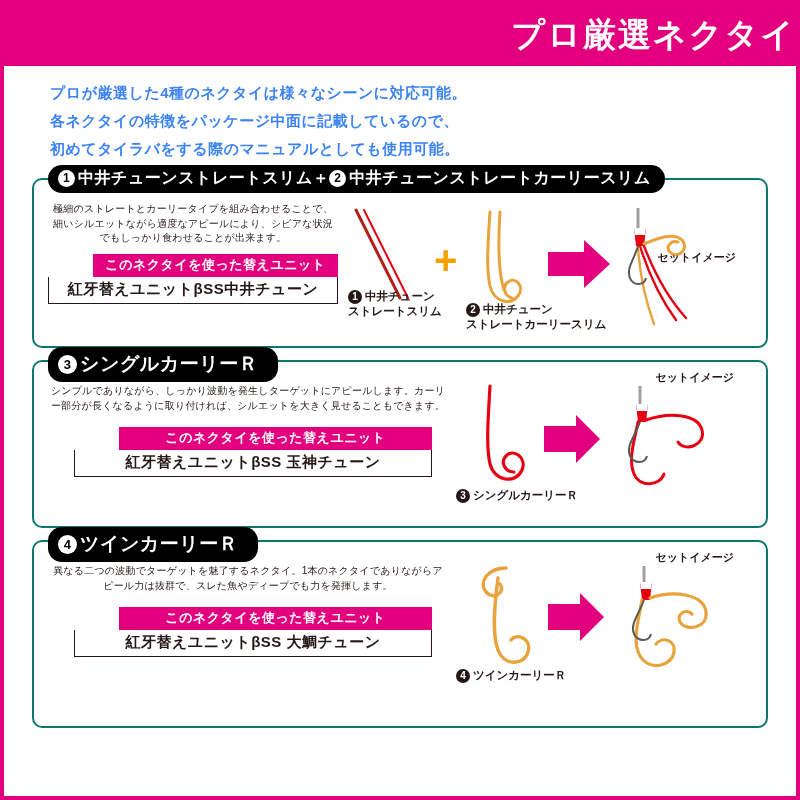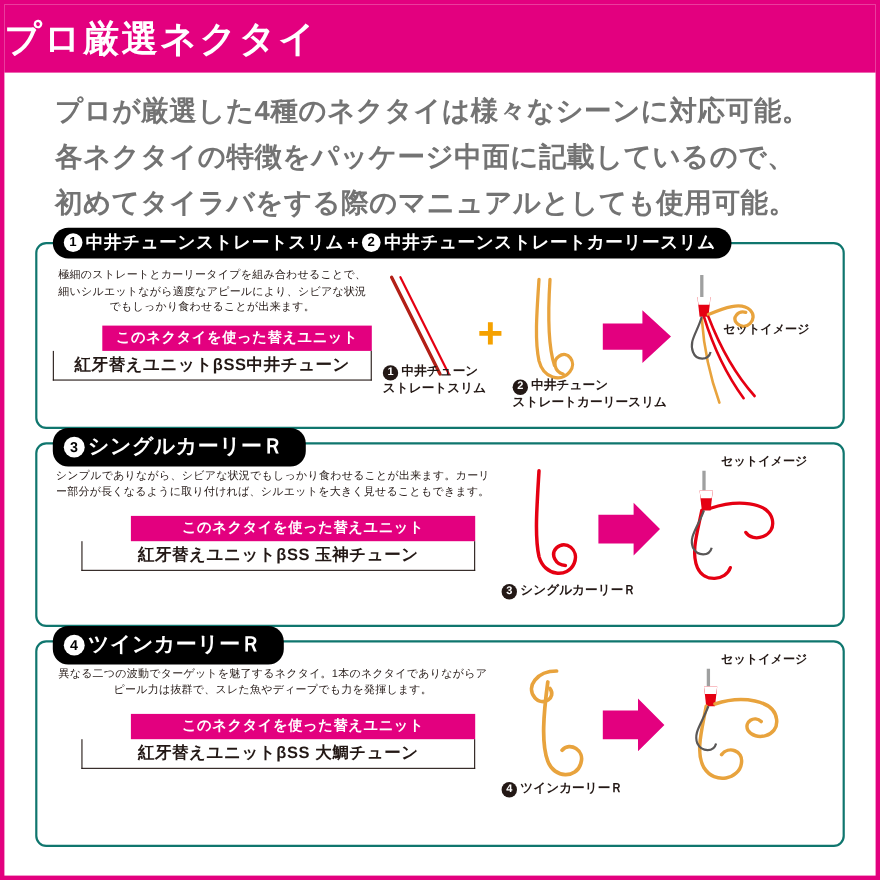--- a/index.html
+++ b/index.html
@@ -17,38 +17,38 @@
     border: 4px solid #e3007f;
     position: relative;
     background: #fff;
   }
   
   .header {
     height: 62px;
     background: #e3007f;
     display: flex;
     align-items: center;
-    justify-content: flex-start;
+    justify-content: flex-end;
   }
   .header-title {
     color: #ffffff;
     font-size: 33px;
     font-weight: bold;
     letter-spacing: 2px;
   }
   
   .lead {
     padding: 18px 28px 6px 46px;
   }
   .lead p {
     margin: 0 0 9px 0;
-    font-size: 25px;
+    font-size: 15px;
     font-weight: bold;
     letter-spacing: 0.5px;
-    color: #737373;
+    color: #3b82f6;
   }
   
   .panels {
     padding: 4px 28px 10px 28px;
   }
   .panel {
     border: 2px solid #0f766e;
     border-radius: 10px;
     position: relative;
     margin-bottom: 12px;
@@ -218,21 +218,21 @@
         </div>
       </div>
     </div>
 
     <div class="panel" style="height:168px;">
       <div class="panel-head" style="font-size:19px;padding:4px 20px 5px 10px;">
         <span class="num" style="width:19px;height:19px;line-height:19px;font-size:13px;">3</span><span>シングルカーリーＲ</span>
       </div>
       <div class="panel-body">
         <div class="panel-left" style="width:400px;flex:0 0 400px;">
-          <p class="desc">シンプルでありながら、シビアな状況でもしっかり食わせることが出来ます。カーリー部分が長くなるように取り付ければ、シルエットを大きく見せることもできます。</p>
+          <p class="desc">シンプルでありながら、しっかり波動を発生しターゲットにアピールします。カーリー部分が長くなるように取り付ければ、シルエットを大きく見せることもできます。</p>
           <div class="unit-box" style="margin:14px 16px 0 26px;">
             <div class="unit-label">このネクタイを使った替えユニット</div>
             <div class="unit-name">紅牙替えユニットβSS 玉神チューン</div>
           </div>
         </div>
         <div class="panel-right" style="width:290px;">
           <div class="setimg-cap" style="right:4px;top:-14px;">セットイメージ</div>
 
           <svg width="290" height="120" viewBox="0 0 290 120">
 

